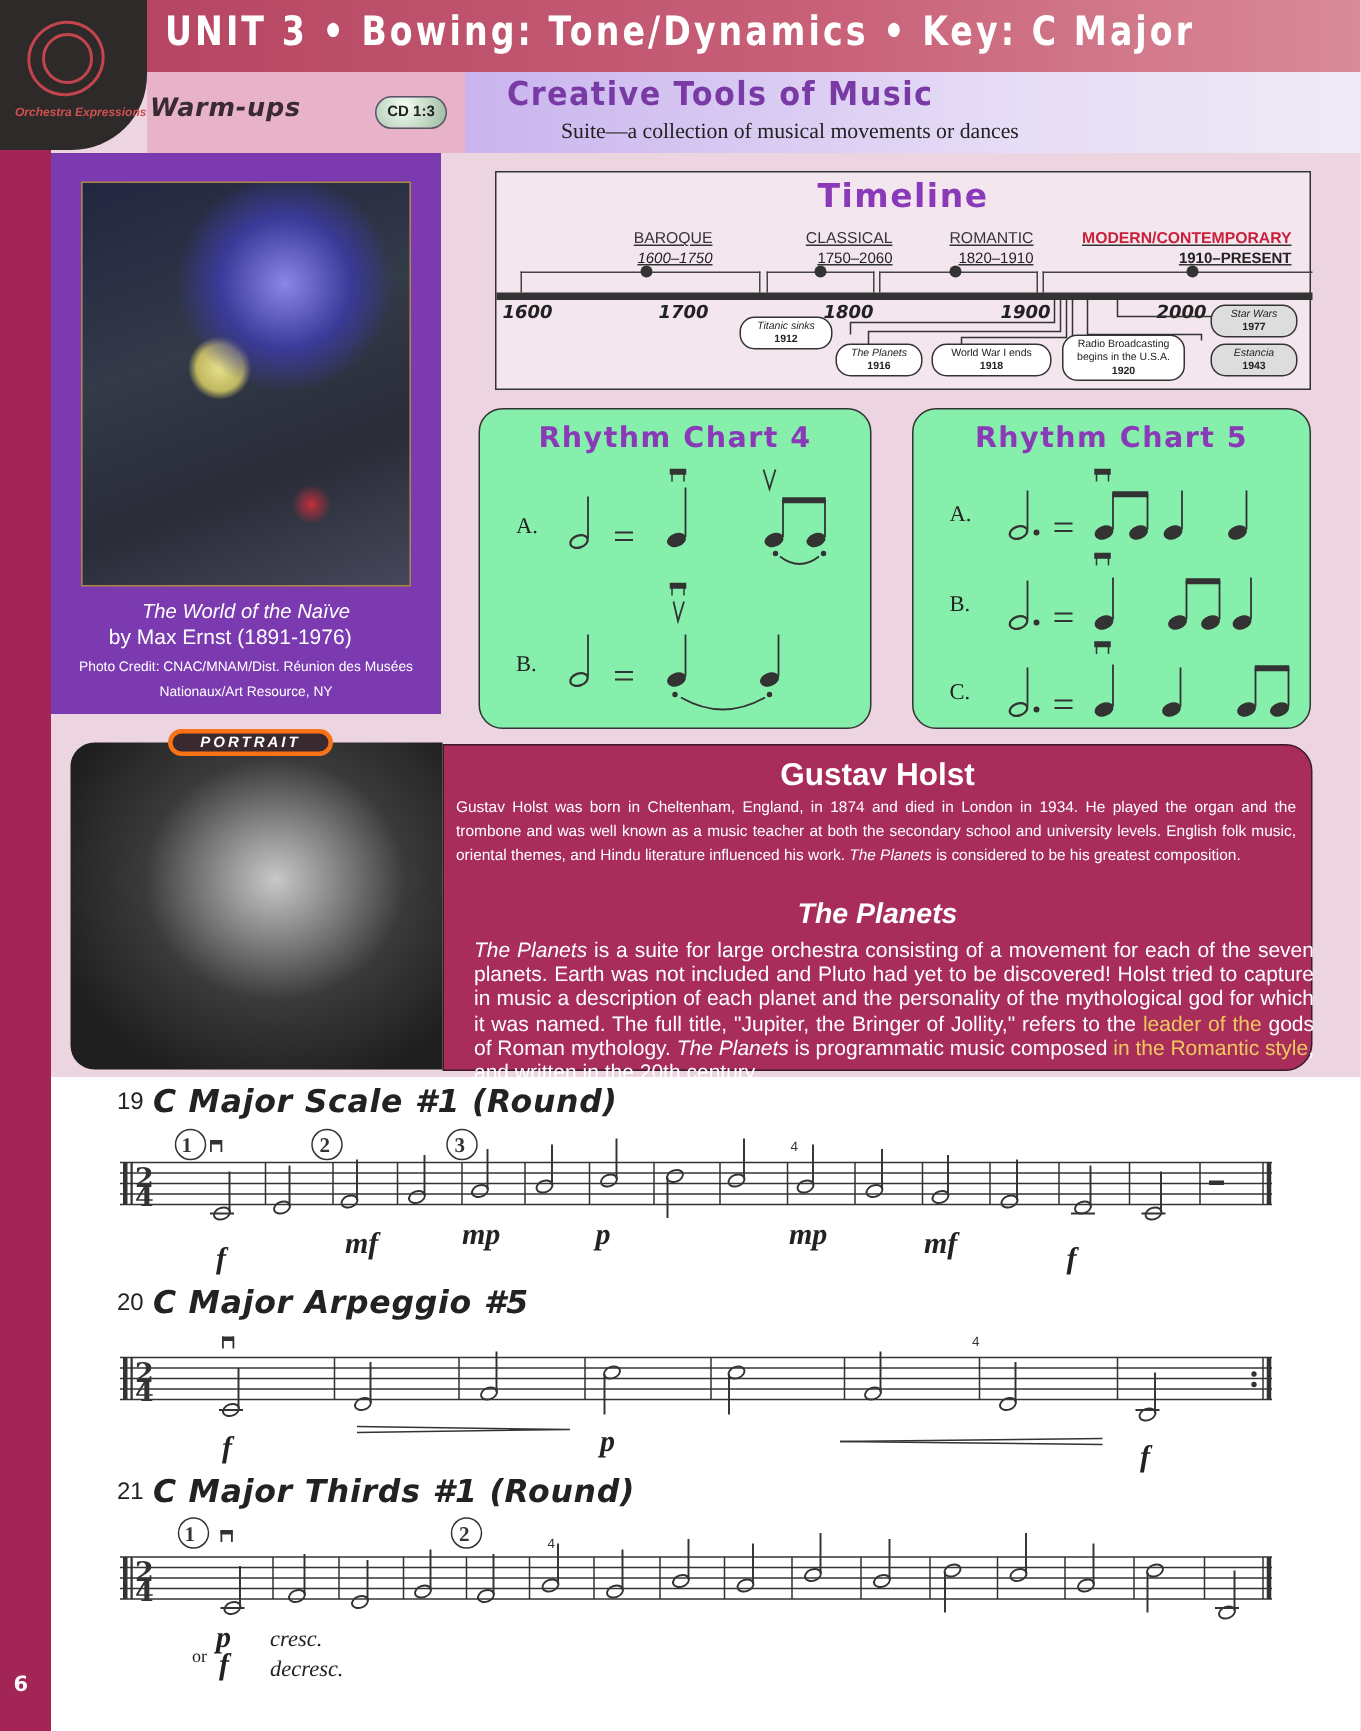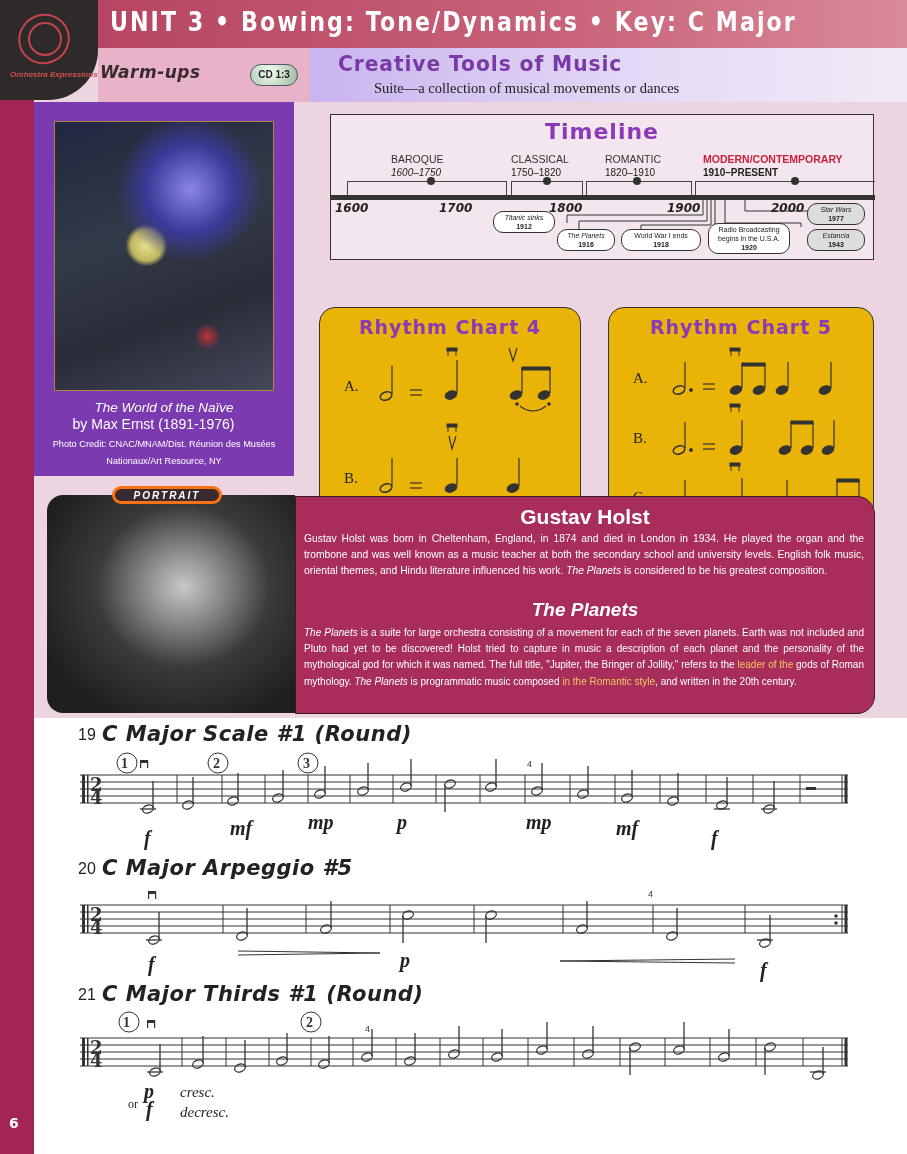--- a/index.html
+++ b/index.html
@@ -21,47 +21,47 @@
   .ctm-sub { position: absolute; left: 374px; top: 80px; font-family: "Liberation Serif", serif; font-size: 14.5px; color: #222; white-space: nowrap; }
 
   .art-panel { position: absolute; left: 34px; top: 102px; width: 260px; height: 374px; background: #7b3ab0; }
   .art-image { position: absolute; left: 54px; top: 121px; width: 220px; height: 270px; background: radial-gradient(circle at 62% 25%, #8a86e8 0, #3a3a98 18%, transparent 30%), radial-gradient(circle at 42% 46%, #e8e08a 0, #c0b860 8%, transparent 11%), radial-gradient(circle at 70% 80%, #c0303a 0, transparent 5%), linear-gradient(160deg,#222640,#333a48 40%,#2a2c38 70%,#45485a); border: 1px solid #aa8844; }
   .art-title { position: absolute; left: 34px; top: 400px; width: 260px; text-align: center; font-size: 13.5px; font-style: italic; color: #fff; }
   .art-author { position: absolute; left: 34px; top: 416px; width: 239px; text-align: center; font-size: 14px; color: #fff; }
   .art-credit { position: absolute; left: 34px; top: 436px; width: 260px; text-align: center; font-size: 9.2px; color: #fff; line-height: 17px; }
 
   .timeline-box { position: absolute; left: 330px; top: 114px; width: 544px; height: 146px; border: 1px solid #333; background: #f4e6ee; }
   .timeline-title { position: absolute; left: 0; top: 4px; width: 100%; text-align: center; font-family: "DejaVu Sans", sans-serif; font-weight: bold; font-size: 22px; color: #8a3ab8; letter-spacing: 1px; }
-  .era { position: absolute; text-align: left; font-size: 10.5px; color: #333; line-height: 13px; }
+  .era { position: absolute; text-align: right; font-size: 10.5px; color: #333; line-height: 13px; text-decoration: underline; }
   .era .years { font-size: 10px; color: #222; }
   .era.modern .name { color: #c8203a; font-weight: bold; }
   .era.modern .years { font-weight: bold; }
   .era-baroque .years { font-style: italic; }
   .tl-axis { position: absolute; left: 0; top: 80px; width: 544px; height: 5px; background: #333; }
   .tl-bracket { position: absolute; border: 1px solid #444; border-bottom: none; height: 14px; top: 66px; }
   .tl-dot { position: absolute; width: 8px; height: 8px; border-radius: 50%; background: #333; top: 62px; }
   .tl-year { position: absolute; top: 86px; font-family: "DejaVu Sans", sans-serif; font-size: 12px; font-weight: bold; font-style: italic; color: #222; }
   .tl-event { position: absolute; border: 1px solid #333; border-radius: 10px; background: #fff; text-align: center; font-size: 7px; line-height: 9px; padding: 1px 4px; color: #222; }
   .tl-event.grey { background: #ddd; }
   .tl-event .ev-name { display: block; }
   .tl-event .ev-year { display: block; font-weight: bold; }
   .tl-event .it { font-style: italic; }
 
-  .rc-box { position: absolute; border: 1.5px solid #333; border-radius: 16px; background: #eab308; margin-top: 35px; }
+  .rc-box { position: absolute; border: 1.5px solid #333; border-radius: 16px; background: #86efac; }
   .rc-title { position: absolute; left: 0; top: 8px; width: 100%; text-align: center; font-family: "DejaVu Sans", sans-serif; font-weight: bold; font-size: 19px; color: #8a3ab8; letter-spacing: 1px; }
   .rc-row-label { position: absolute; font-family: "Liberation Serif", serif; font-size: 15px; color: #222; }
   .rc-svg { position: absolute; }
 
   .portrait-photo { position: absolute; left: 47px; top: 495px; width: 248px; height: 218px; border-radius: 16px 0 0 16px; background: radial-gradient(ellipse at 55% 42%, #c8c8c8 0, #8a8a8a 20%, #3a3a3a 45%, #1f1f1f 80%); }
   .portrait-tag { position: absolute; left: 112px; top: 486px; width: 110px; height: 18px; background: #3a2a30; border: 3px solid #f97316; border-radius: 9px; color: #fff; font-size: 10px; font-weight: bold; font-style: italic; letter-spacing: 2px; text-align: center; line-height: 14px; }
   .bio-panel { position: absolute; left: 295px; top: 496px; width: 580px; height: 218px; background: #a82d5a; border-radius: 0 18px 18px 0; border: 1px solid #3a1a24; }
   .bio-title { position: absolute; left: 0; top: 8px; width: 100%; text-align: center; font-size: 21px; font-weight: bold; color: #fff; }
   .bio-text { position: absolute; left: 8px; top: 34px; width: 560px; font-size: 10.3px; color: #fff; line-height: 16.2px; text-align: justify; }
   .bio-sub { position: absolute; left: 0; top: 102px; width: 100%; text-align: center; font-size: 19px; font-weight: bold; font-style: italic; color: #fff; }
-  .bio-text2 { position: absolute; left: 8px; top: 128px; width: 560px; font-size: 10px; color: #fff; line-height: 16.2px; text-align: justify; }
+  .bio-text2 { position: absolute; left: 20px; top: 128px; width: 560px; font-size: 14px; color: #fff; line-height: 16.2px; text-align: justify; }
   .hl { color: #f0c860; }
 
   .ex-num { position: absolute; font-size: 16px; color: #222; }
   .ex-title { position: absolute; font-family: "DejaVu Sans", sans-serif; font-weight: bold; font-style: italic; font-size: 21px; color: #222; letter-spacing: 0.5px; white-space: nowrap; }
   .staff-svg { position: absolute; }
   .page-num { position: absolute; left: 9px; top: 1115px; font-family: "DejaVu Sans", sans-serif; font-weight: bold; font-size: 14px; color: #fff; }
 </style>
 </head>
 <body>
 
@@ -96,21 +96,21 @@
 
   <div class="timeline-box">
     <div class="timeline-title">Timeline</div>
 
     <div class="era era-baroque" style="left:60px;top:38px;width:84px;">
       <div class="name">BAROQUE</div>
       <div class="years">1600–1750</div>
     </div>
     <div class="era" style="left:180px;top:38px;width:84px;">
       <div class="name">CLASSICAL</div>
-      <div class="years">1750–1820</div>
+      <div class="years">1750–2060</div>
     </div>
     <div class="era" style="left:274px;top:38px;width:84px;">
       <div class="name">ROMANTIC</div>
       <div class="years">1820–1910</div>
     </div>
     <div class="era modern" style="left:372px;top:38px;width:158px;">
       <div class="name">MODERN/CONTEMPORARY</div>
       <div class="years">1910–PRESENT</div>
     </div>
 

